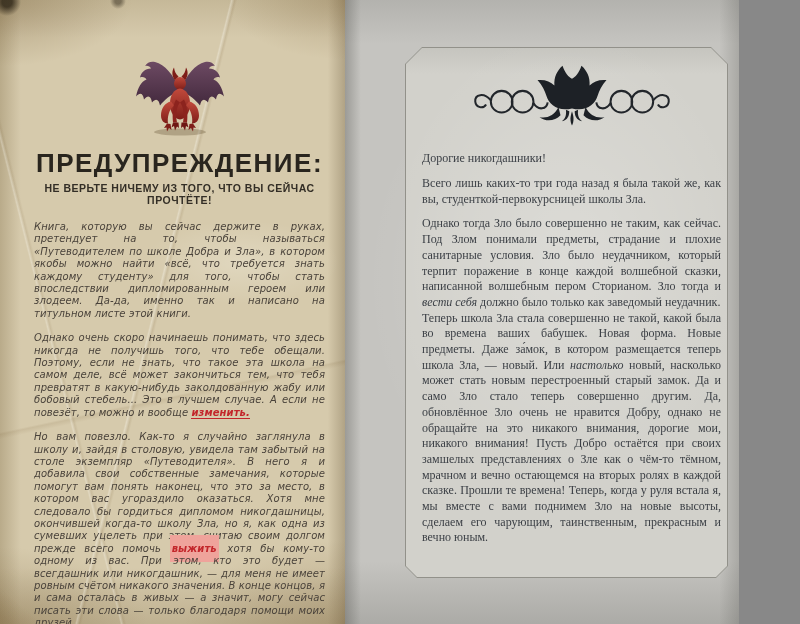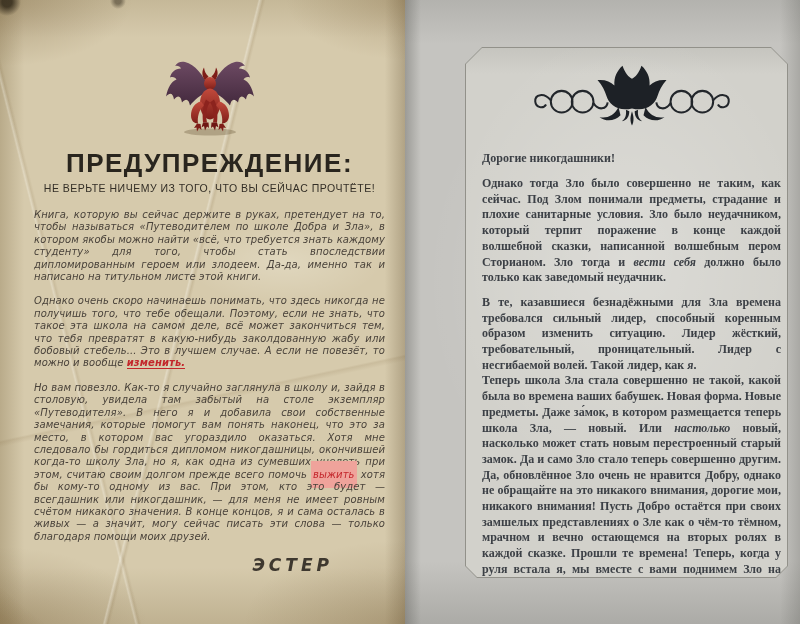--- a/index.html
+++ b/index.html
@@ -1,17 +1,17 @@
 <!DOCTYPE html>
 <html style="--left-paper: #d6caac; --right-paper: #c5c4c0; --panel-paper: #d2d1cb; --ink: #49423a; --red: #c3262b; --pink: #efa39b; --letter-text: #3c4046;"><head>
 <meta charset="utf-8">
 <style>
   html,body{margin:0;padding:0;background:#888;}
   .book{
-    width:800px;height:624px;display:flex;overflow:hidden;position:relative;
+    width:739px;height:624px;display:flex;overflow:hidden;position:relative;
     font-family:"Liberation Sans",sans-serif;
   }
 
   
   .page-left{
     width:405px;height:624px;position:relative;box-sizing:border-box;
     background-color:var(--left-paper,#d6caac);
     background-image:
       radial-gradient(circle at 7px 2px, rgba(35,28,15,.75) 0 5px, rgba(35,28,15,0) 14px),
       radial-gradient(circle at 118px 1px, rgba(35,28,15,.45) 0 3px, rgba(35,28,15,0) 8px),
@@ -33,52 +33,51 @@
       linear-gradient(168deg, transparent 62%, rgba(120,95,55,.13) 62.3%, transparent 63%),
       linear-gradient(40deg, rgba(120,95,55,.18) 0 1%, transparent 4%);
   }
   .left-content{position:absolute;inset:0;padding:0 20px 0 34px;box-sizing:border-box;}
   .devil-wrap{margin:50px auto 0;width:110px;height:92px;}
   .warning-heading{
     margin:6px 0 3px;text-align:center;
     font-size:26px;font-weight:800;letter-spacing:1.5px;color:#29251e;
   }
   .warning-subheading{
-    text-align:center;font-size:10.5px;font-weight:400;letter-spacing:.5px;color:#332e26;
+    text-align:center;font-size:10.5px;font-weight:700;letter-spacing:.5px;color:#332e26;
     margin-bottom:15px;
   }
   .hand{
     font-family:"DejaVu Sans",sans-serif;font-style:italic;
     font-size:10px;line-height:12.4px;letter-spacing:.1px;
     color:var(--ink,#49423a);text-align:justify;
   }
   .hand p{margin:0 0 12px;}
   .red{color:var(--red,#c3262b);font-weight:700;border-bottom:1.5px solid var(--red,#c3262b);}
-  .mark{color:var(--red,#c3262b);font-weight:400;background:var(--pink,#efa39b);padding:8px 2px;}
+  .mark{color:var(--red,#c3262b);font-weight:700;background:var(--pink,#efa39b);padding:8px 2px;}
   .signature{
     font-family:"DejaVu Sans",sans-serif;font-style:italic;font-weight:700;
     font-size:17px;letter-spacing:4px;color:#3e382f;
     text-align:right;padding-right:52px;margin-top:2px;
   }
 
   
   .spine{width:0px;}
 
   
   .page-right{
     flex:1;height:624px;box-sizing:border-box;position:relative;
     background-color:var(--right-paper,#c5c4c0);
     background-image:
       linear-gradient(90deg, rgba(60,60,55,.30), rgba(60,60,55,0) 4%),
       linear-gradient(270deg, rgba(70,70,65,.22), rgba(70,70,65,0) 5%),
       linear-gradient(0deg, rgba(70,70,65,.20), rgba(70,70,65,0) 10%),
       linear-gradient(180deg, rgba(70,70,65,.14), rgba(70,70,65,0) 7%),
       radial-gradient(ellipse 60% 50% at 50% 45%, rgba(255,255,255,.16), rgba(255,255,255,0) 75%);
     padding:47px 11px 28px 60px;
-    font-weight:bold;
   }
   .panel-border{
     width:323px;height:531px;box-sizing:border-box;
     background:#92918a;padding:1px;
     clip-path:polygon(17px 0,calc(100% - 17px) 0,100% 17px,100% calc(100% - 12px),calc(100% - 12px) 100%,12px 100%,0 calc(100% - 12px),0 17px);
   }
   .panel{
     width:100%;height:100%;box-sizing:border-box;
     background:var(--panel-paper,#d2d1cb);
     background-image:
@@ -176,22 +175,22 @@
               <path d="M190,64 C196,77 207,81 218,79 C209,86 195,85 187,76 Z"></path>
               <path d="M161,68 c1,9 -1,13 -6,17 c9,-2 11,-9 11,-15 Z"></path>
               <path d="M179,68 c-1,9 1,13 6,17 c-9,-2 -11,-9 -11,-15 Z"></path>
               <path d="M170,70 c-3,9 -3,15 0,21 c3,-6 3,-12 0,-21 Z"></path>
             </g>
           </svg>
         </div>
 
         <div class="greeting">Дорогие никогдашники!</div>
         <div class="letter">
+            <p><span>Всего лишь каких-то три года назад я была такой же, как вы, студенткой-первокурсницей школы Зла.</span></p>
             <p><span>Однако тогда Зло было совершенно не таким, как сейчас. Под Злом понимали предметы, страдание и плохие санитарные условия. Зло было неудачником, который терпит поражение в конце каждой волшебной сказки, написанной волшебным пером Сторианом. Зло тогда и </span><span class="i">вести себя</span><span> должно было только как заведомый неудачник.</span></p>
-            <p><span>В те, казавшиеся безнадёжными для Зла времена требовался сильный лидер, способный коренным образом изменить ситуацию. Лидер жёсткий, требовательный, проницательный. Лидер с несгибаемой волей. Такой лидер, как </span><span class="i">я</span><span>.</span></p>
             <p class="tight"><span>Теперь школа Зла стала совершенно не такой, какой была во времена ваших бабушек. Новая форма. Новые предметы. Даже за́мок, в котором размещается теперь школа Зла, — новый. Или </span><span class="i">настолько</span><span> новый, насколько может стать новым перестроенный старый замок. Да и само Зло стало теперь совершенно другим. Да, обновлённое Зло очень не нравится Добру, однако не обращайте на это никакого внимания, дорогие мои, никакого внимания! Пусть Добро остаётся при своих замшелых представлениях о Зле как о чём-то тёмном, мрачном и вечно остающемся на вторых ролях в каждой сказке. Прошли те времена! Теперь, когда у руля встала я, мы вместе с вами поднимем Зло на новые высоты, сделаем его чарующим, таинственным, прекрасным и вечно юным.</span></p>
           </div>
 
       </div>
     </div>
   </div>
 
 </div>
 
 </body></html>

